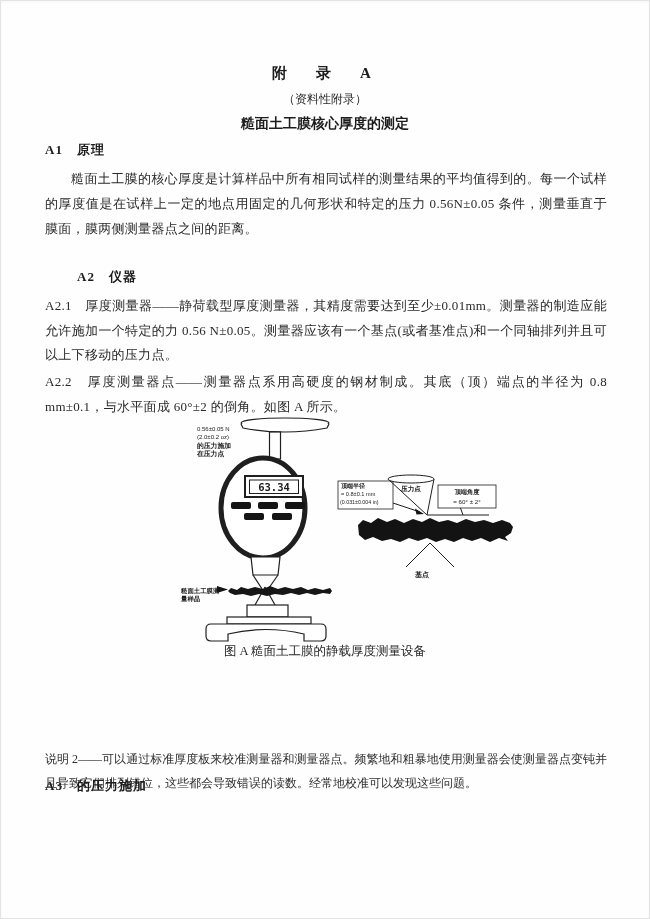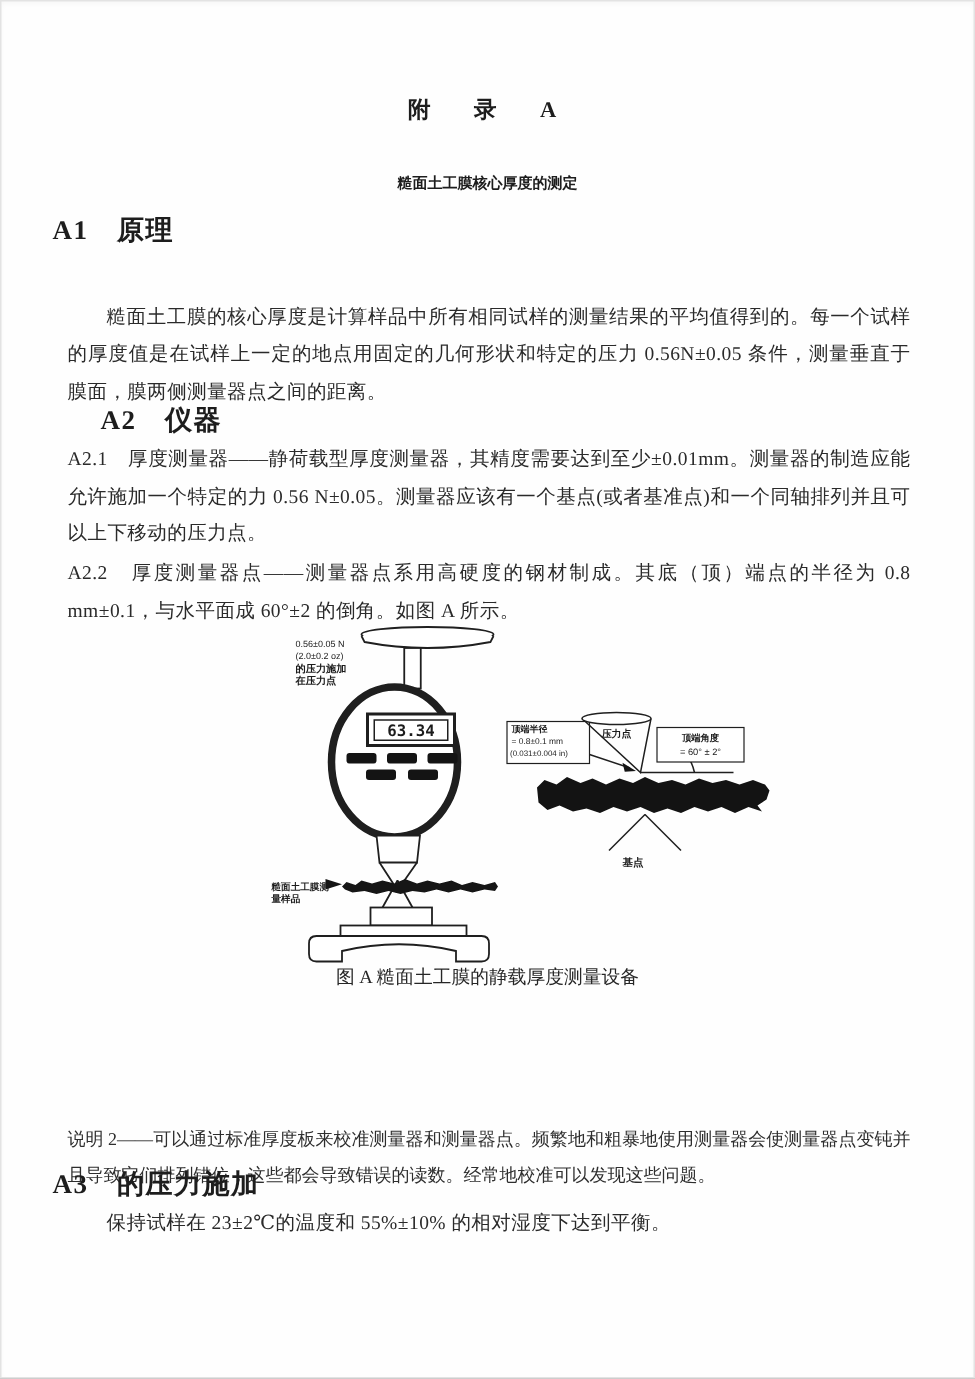--- a/index.html
+++ b/index.html
@@ -10,22 +10,22 @@
     background:#fefefe;
     box-shadow:inset 0 0 0 1px #e3e3e3, inset 0 2px 4px rgba(0,0,0,0.04);
     font-family:"Liberation Serif","DejaVu Serif",serif;
     color:#222;
     overflow:hidden;
   }
   .abs{position:absolute;}
   .center{left:0;width:650px;text-align:center;}
   .doc-title{top:64px;font-size:15px;font-weight:bold;letter-spacing:7px;color:#1d1d1d;}
   .doc-subtitle{top:91px;font-size:12px;color:#2b2b2b;}
-  .doc-heading{top:115px;font-size:10px;font-weight:bold;color:#1d1d1d;}
-  .sec-label{left:35px;font-size:18px;font-weight:bold;color:#1d1d1d;letter-spacing:1px;}
+  .doc-heading{top:115px;font-size:14px;font-weight:bold;color:#1d1d1d;}
+  .sec-label{left:45px;font-size:13px;font-weight:bold;color:#1d1d1d;letter-spacing:1px;}
   .para{
     left:45px;width:562px;
     font-size:13px;line-height:25px;
     text-align:justify;color:#2a2a2a;
     letter-spacing:0.3px;
   }
   .indent{text-indent:2em;}
   .note{
     left:45px;width:562px;
     font-size:12px;line-height:23.5px;
@@ -34,24 +34,25 @@
   .caption{top:643px;font-size:12.5px;color:#262626;font-weight:500;}
   svg text{font-family:"Liberation Sans","DejaVu Sans",sans-serif;fill:#1c1c1c;}
   .lcd{font-family:"DejaVu Sans Mono","Liberation Mono",monospace;font-weight:bold;}
 </style>
 </head>
 <body>
 
 <div class="page">
 
   <div class="abs center doc-title">附　录　A</div>
+  <div class="abs center doc-subtitle">（资料性附录）</div>
   <div class="abs center doc-heading">糙面土工膜核心厚度的测定</div>
 
   <div class="abs sec-label" style="top:141px;">A1　原理</div>
-  <div class="abs para indent" style="top:166px;margin-top:32px;">糙面土工膜的核心厚度是计算样品中所有相同试样的测量结果的平均值得到的。每一个试样的厚度值是在试样上一定的地点用固定的几何形状和特定的压力 0.56N±0.05 条件，测量垂直于膜面，膜两侧测量器点之间的距离。</div>
+  <div class="abs para indent" style="top:166px;">糙面土工膜的核心厚度是计算样品中所有相同试样的测量结果的平均值得到的。每一个试样的厚度值是在试样上一定的地点用固定的几何形状和特定的压力 0.56N±0.05 条件，测量垂直于膜面，膜两侧测量器点之间的距离。</div>
 
   <div class="abs sec-label" style="top:268px;margin-left:32px;">A2　仪器</div>
   <div class="abs para" style="top:294px;line-height:24.5px;">A2.1　厚度测量器——静荷载型厚度测量器，其精度需要达到至少±0.01mm。测量器的制造应能允许施加一个特定的力 0.56 N±0.05。测量器应该有一个基点(或者基准点)和一个同轴排列并且可以上下移动的压力点。</div>
   <div class="abs para" style="top:370px;line-height:24.5px;">A2.2　厚度测量器点——测量器点系用高硬度的钢材制成。其底（顶）端点的半径为 0.8 mm±0.1，与水平面成 60°±2 的倒角。如图 A 所示。</div>
 
   <svg class="abs" style="top:415px;left:175px;" width="390" height="228" viewBox="0 0 390 228">
 
     <g stroke="#1f1f1f" fill="none" stroke-width="1.2">
 
       <ellipse cx="110" cy="8" rx="44" ry="5" fill="#fff"></ellipse>
@@ -125,15 +126,14 @@
     <text x="292" y="79" font-size="6.2" text-anchor="middle" font-weight="bold">顶端角度</text>
     <text x="292" y="88.5" font-size="6.2" text-anchor="middle">= 60° ± 2°</text>
     <text x="247" y="162" font-size="7" text-anchor="middle" font-weight="bold">基点</text>
   </svg>
 
   <div class="abs center caption">图 A 糙面土工膜的静载厚度测量设备</div>
 
   <div class="abs note" style="top:748px;">说明 2——可以通过标准厚度板来校准测量器和测量器点。频繁地和粗暴地使用测量器会使测量器点变钝并且导致它们排列错位，这些都会导致错误的读数。经常地校准可以发现这些问题。</div>
 
   <div class="abs sec-label" style="top:777px;">A3　的压力施加</div>
-  <div class="abs para indent" style="top:802px;">保持试样在 23±2℃的温度和 55%±10% 的相对湿度下达到平衡。</div>
 
 </div>
 
 </body></html>

